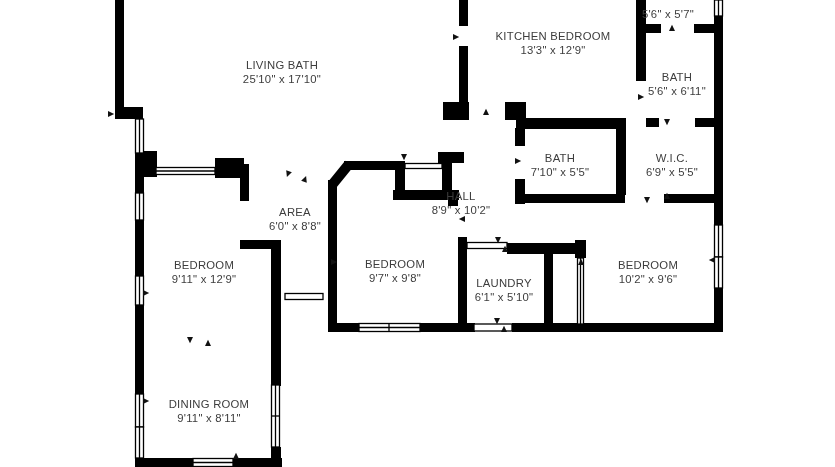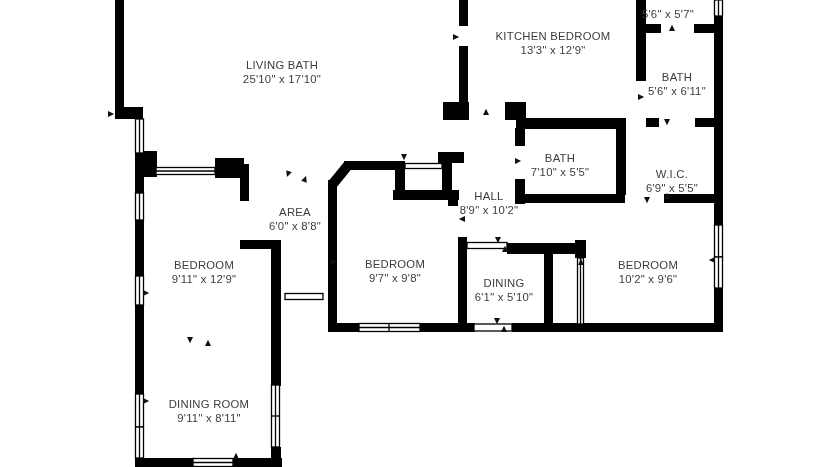--- a/index.html
+++ b/index.html
@@ -178,42 +178,42 @@
     <span class="dm">5'6" x 5'7"</span>
   </div>
   <div class="room-label" style="left:677px;top:84px">
     <span class="nm">BATH</span>
     <span class="dm">5'6" x 6'11"</span>
   </div>
   <div class="room-label" style="left:560px;top:165px">
     <span class="nm">BATH</span>
     <span class="dm">7'10" x 5'5"</span>
   </div>
-  <div class="room-label" style="left:672px;top:181px">
+  <div class="room-label" style="left:672px;top:165px">
     <span class="nm">W.I.C.</span>
     <span class="dm">6'9" x 5'5"</span>
   </div>
-  <div class="room-label" style="left:489px;top:203px">
+  <div class="room-label" style="left:461px;top:203px">
     <span class="nm">HALL</span>
     <span class="dm">8'9" x 10'2"</span>
   </div>
   <div class="room-label" style="left:295px;top:219px">
     <span class="nm">AREA</span>
     <span class="dm">6'0" x 8'8"</span>
   </div>
   <div class="room-label" style="left:204px;top:272px">
     <span class="nm">BEDROOM</span>
     <span class="dm">9'11" x 12'9"</span>
   </div>
   <div class="room-label" style="left:395px;top:271px">
     <span class="nm">BEDROOM</span>
     <span class="dm">9'7" x 9'8"</span>
   </div>
   <div class="room-label" style="left:504px;top:290px">
-    <span class="nm">DINING</span>
+    <span class="nm">LAUNDRY</span>
     <span class="dm">6'1" x 5'10"</span>
   </div>
   <div class="room-label" style="left:648px;top:272px">
     <span class="nm">BEDROOM</span>
     <span class="dm">10'2" x 9'6"</span>
   </div>
   <div class="room-label" style="left:209px;top:411px">
     <span class="nm">DINING ROOM</span>
     <span class="dm">9'11" x 8'11"</span>
   </div>

